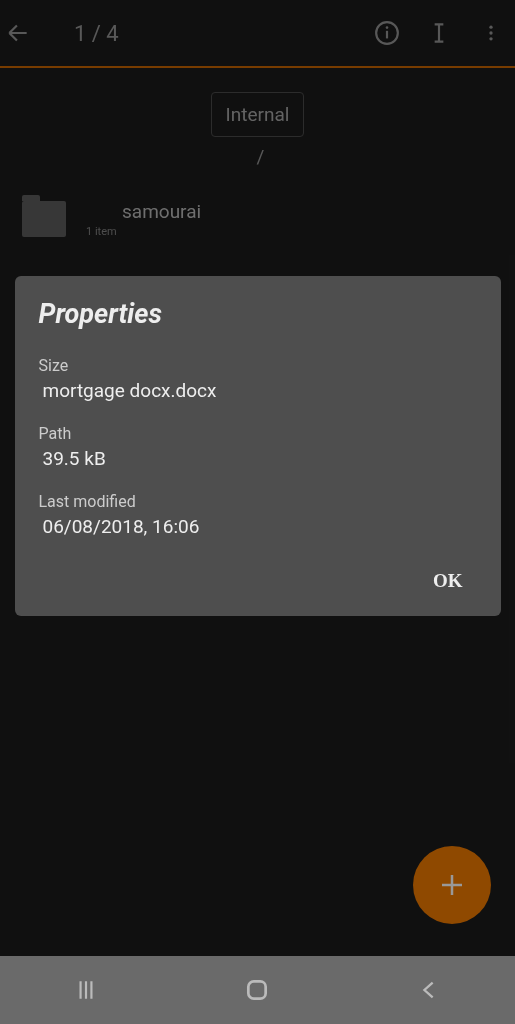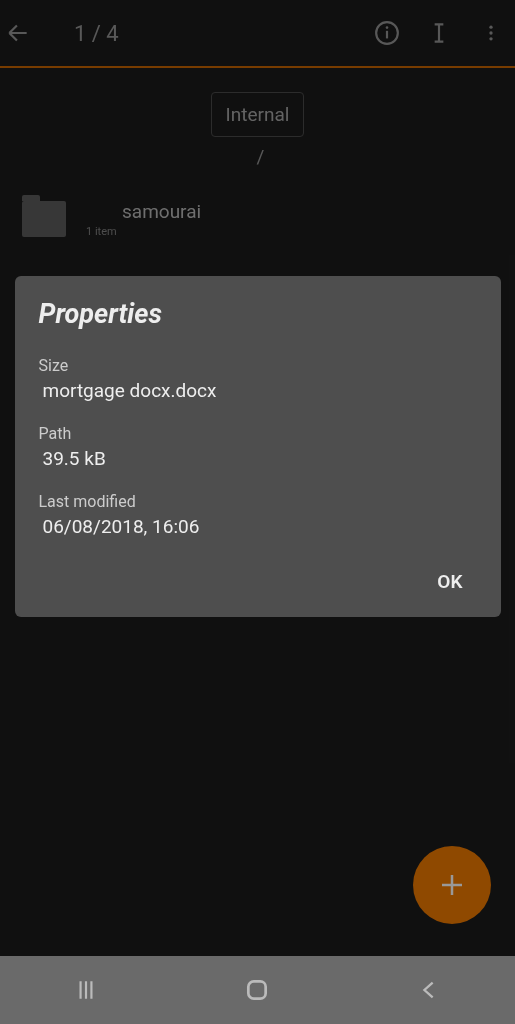--- a/index.html
+++ b/index.html
@@ -112,20 +112,21 @@
     .modal-actions {
       display: flex;
       justify-content: flex-end;
       margin-top: 4px;
     }
     .ok-btn {
       font-size: 19px;
       font-weight: 600;
       color: #eee;
       padding: 10px 14px;
+      font-family: Liberation Serif, serif;
     }
     .fab {
       position: absolute;
       right: 24px;
       bottom: 100px;
       width: 78px; height: 78px;
       border-radius: 50%;
       background: #8f4900;
       display: flex; align-items: center; justify-content: center;
       color: #999;

